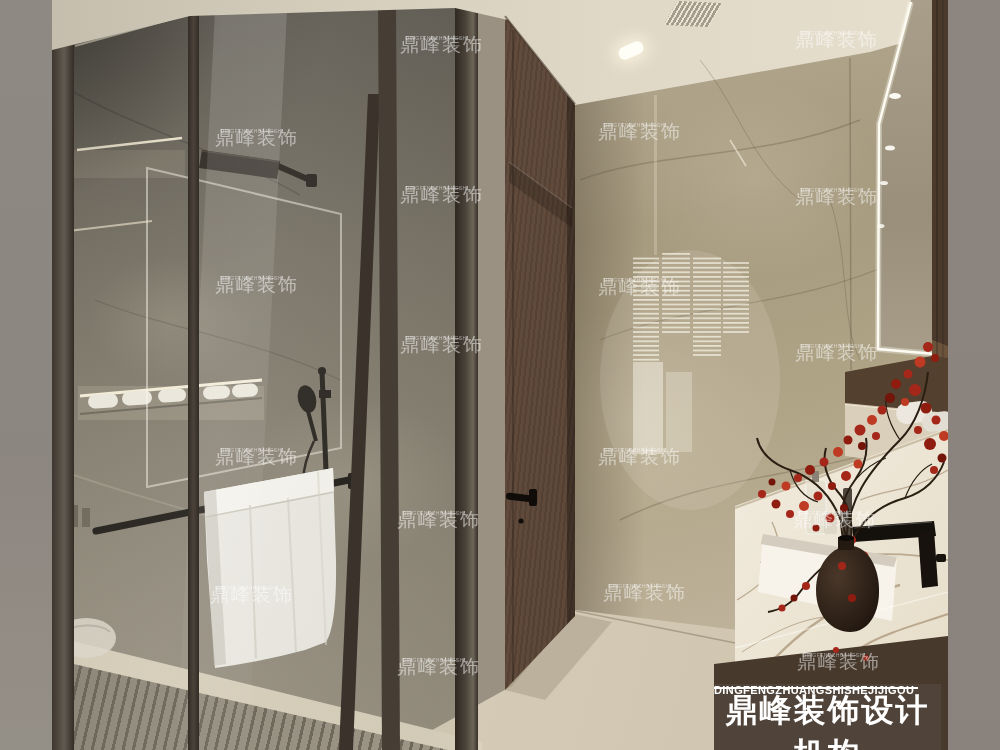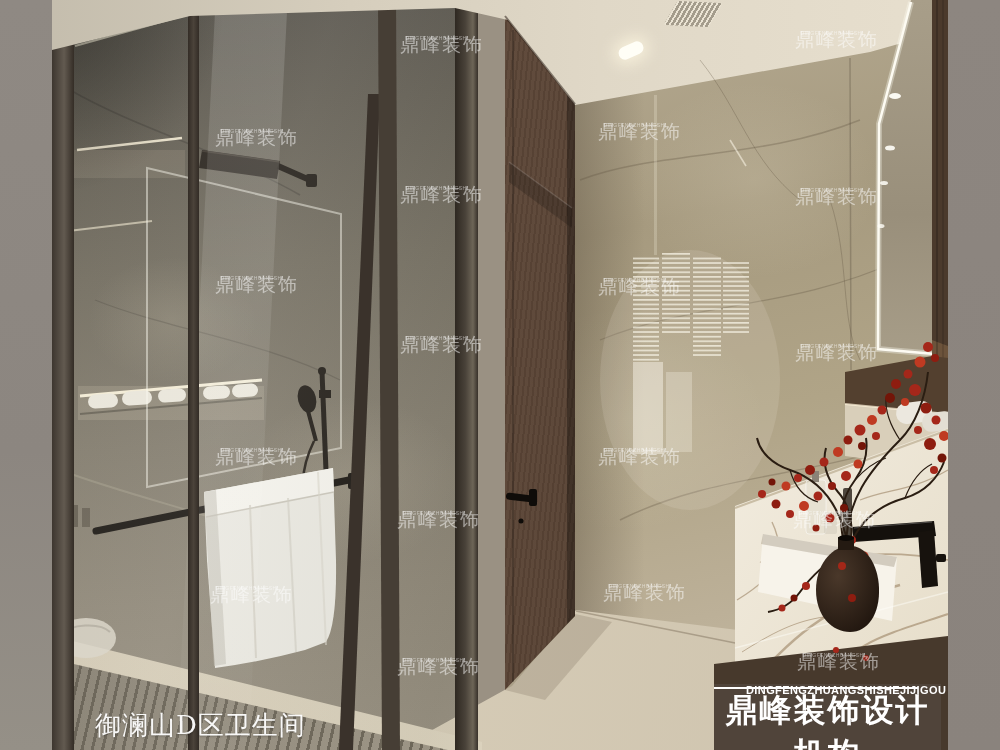--- a/index.html
+++ b/index.html
@@ -83,21 +83,21 @@
       white-space:nowrap;line-height:1.1;position:absolute;}
   .wm .cn{font-size:19px;letter-spacing:2px;display:block;position:static;}
   .wm .en{font-size:6px;letter-spacing:.4px;display:block;position:static;transform:scale(.85);}
 
   
   .caption{left:95px;top:708px;font-family:"DejaVu Serif","Liberation Serif",serif;
     font-size:26px;color:rgba(255,255,255,.95);letter-spacing:1px;text-shadow:0 1px 2px rgba(0,0,0,.25);}
   .plate{left:714px;top:684px;width:227px;height:66px;background:#50443a;color:#fff;text-align:center;}
   .plate .cn{position:static;display:block;font-size:32px;font-weight:700;letter-spacing:2px;margin-top:5px;}
   .plate .rule{position:static;display:block;width:204px;height:2px;background:#fff;margin:3px auto 2px auto;}
-  .plate .en{position:static;display:block;font-size:11px;font-weight:700;letter-spacing:.4px;margin-left:32px;}
+  .plate .en{position:static;display:block;font-size:11px;font-weight:700;letter-spacing:.4px;}
 </style>
 </head>
 <body>
 
 <div id="canvas">
 
   <div class="wall-left"></div>
   <div class="wall-right"></div>
   <div class="wall-corner-shade"></div>
   <div class="pillar"></div>
@@ -438,19 +438,18 @@
       </div>
       <div class="wm" style="left: 797px; top: 652px; color: rgba(255, 255, 255, 0.5);">
         <span class="cn">鼎峰装饰</span>
         <span class="en">DINGFENGZHUANGSHI</span>
       </div>
     </div>
 
   <div class="strip-left"></div>
   <div class="strip-right"></div>
 
-  <div class="caption">御澜山D区卫生间</div>
   <div class="plate" style="background: rgb(80, 68, 58); color: rgb(255, 255, 255);">
     <span class="cn">鼎峰装饰设计机构</span>
     <span class="rule"></span>
     <span class="en">DINGFENGZHUANGSHISHEJIJIGOU</span>
   </div>
 </div>
 
 </body></html>

